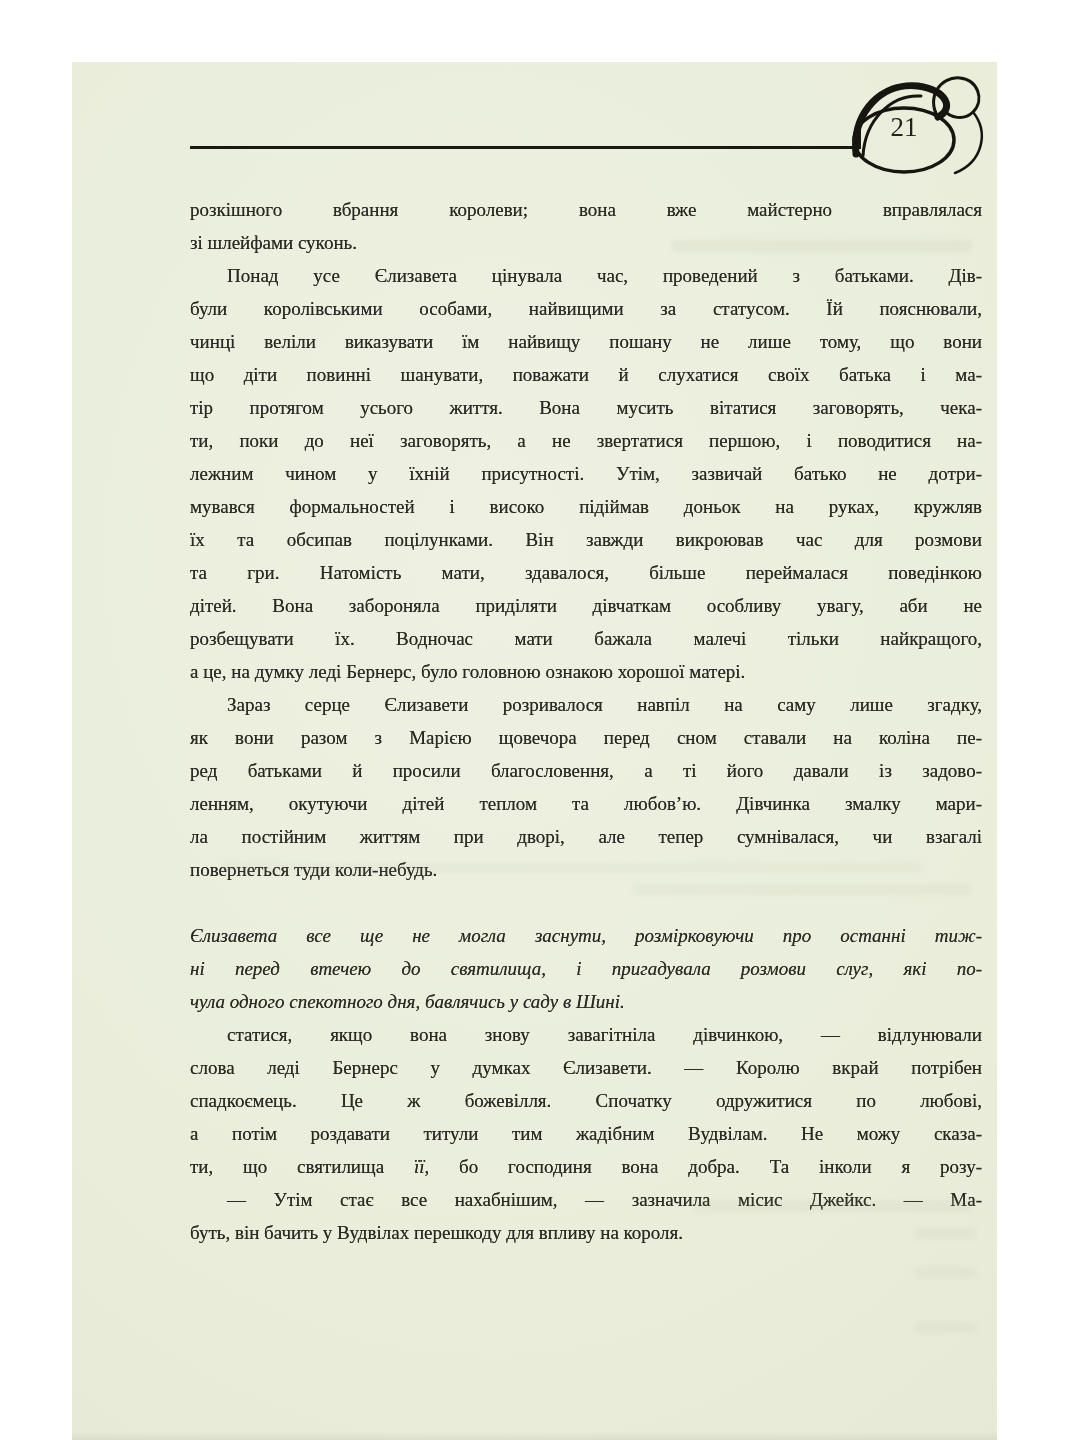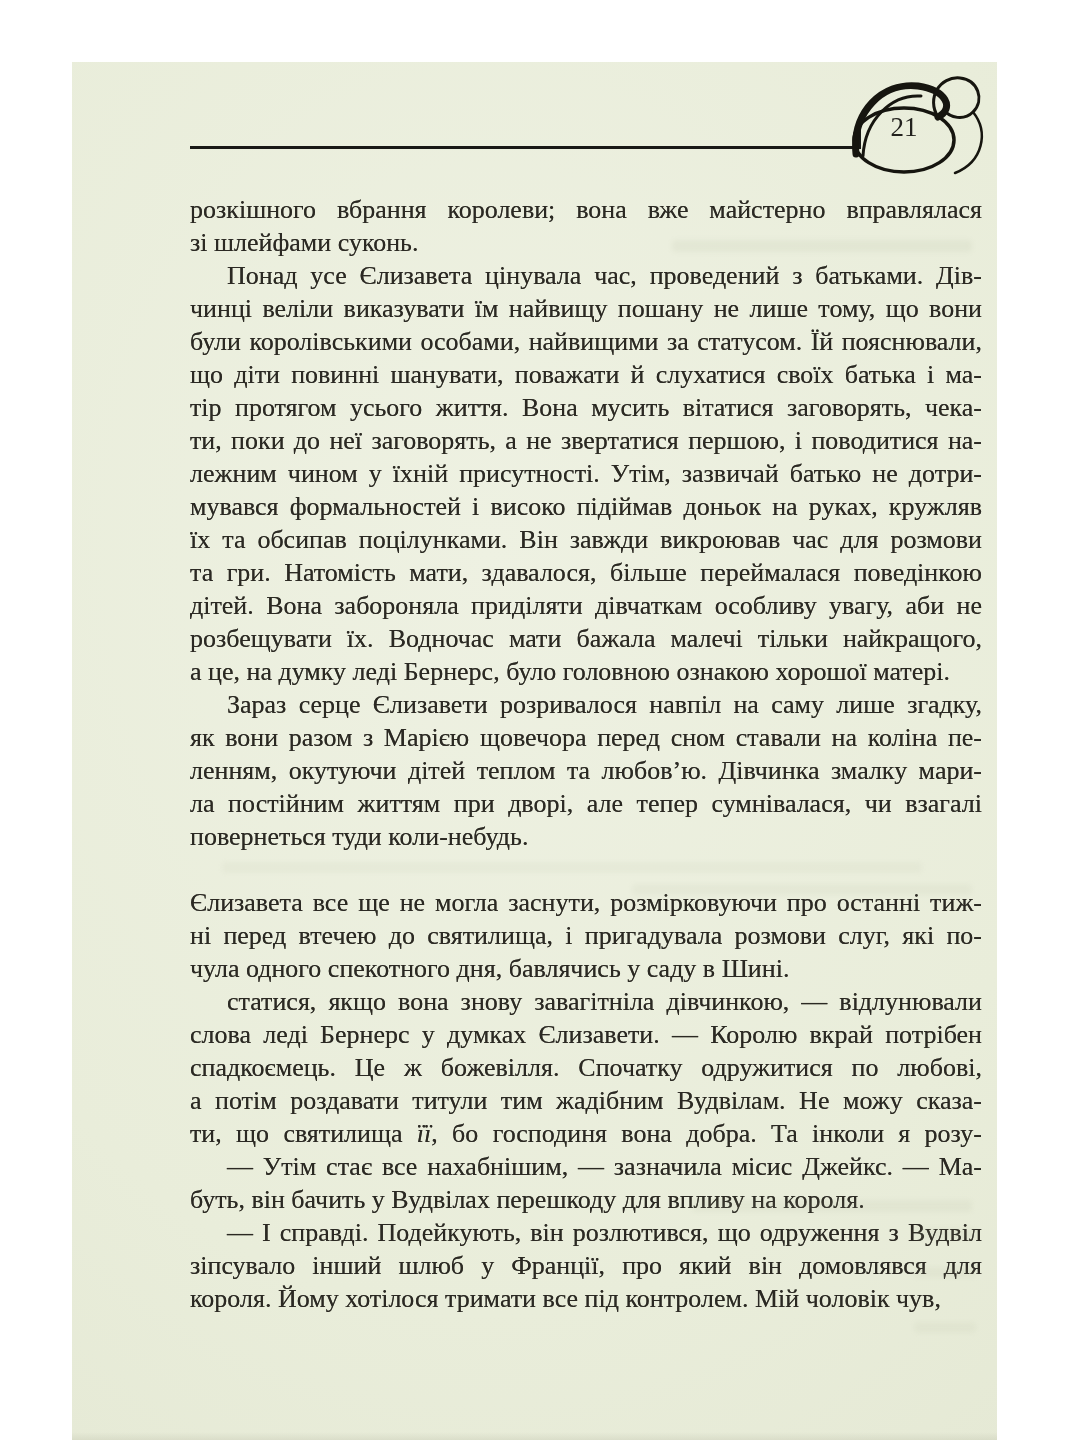--- a/index.html
+++ b/index.html
@@ -21,25 +21,25 @@
   }
   .rule-step-v{position:absolute;left:786px;top:60px;width:3px;height:27px;background:#191916;}
   .ornament{position:absolute;left:780px;top:12px;width:140px;height:106px;}
   .ornament svg{position:absolute;left:0;top:0;width:140px;height:106px;}
   .page-number{
     position:absolute;left:806px;top:48px;width:52px;height:34px;
     text-align:center;font-size:27px;line-height:34px;color:#23221e;
   }
   .text-block{
     position:absolute;left:118px;top:131px;width:792px;
-    font-size:26px;line-height:33px;color:#2b2923;
+    font-size:19px;line-height:33px;color:#2b2923;
     text-shadow:0 0 .5px rgba(43,41,35,.75);
   }
   .para{margin:0;}
-  .para.section-break{margin-top:33px;}
+  .para.section-break{margin-top:33px;font-style:italic;}
   .line{
     height:33px;text-align:justify;text-align-last:justify;
     white-space:normal;overflow:visible;
   }
   .line.last{text-align-last:left;}
   .para.indent .line:first-child{text-indent:37px;}
   .line em{font-style:italic;}
   
   .bleed{position:absolute;background:#a8af93;opacity:.12;filter:blur(2.5px);border-radius:4px;}
   .b1{left:600px;top:178px;width:300px;height:12px;}
@@ -72,61 +72,57 @@
     </div>
     <div class="page-number">21</div>
 
     <main class="text-block" id="text-block">
         <div class="para">
           <div class="line">розкішного вбрання королеви; вона вже майстерно вправлялася</div>
           <div class="line last">зі шлейфами суконь.</div>
         </div>
         <div class="para indent">
           <div class="line">Понад усе Єлизавета цінувала час, проведений з батьками. Дів-</div>
+          <div class="line">були королівськими особами, найвищими за статусом. Їй пояснювали,</div>
           <div class="line">чинці веліли виказувати їм найвищу пошану не лише тому, що вони</div>
-          <div class="line">були королівськими особами, найвищими за статусом. Їй пояснювали,</div>
           <div class="line">що діти повинні шанувати, поважати й слухатися своїх батька і ма-</div>
           <div class="line">тір протягом усього життя. Вона мусить вітатися заговорять, чека-</div>
           <div class="line">ти, поки до неї заговорять, а не звертатися першою, і поводитися на-</div>
           <div class="line">лежним чином у їхній присутності. Утім, зазвичай батько не дотри-</div>
           <div class="line">мувався формальностей і високо підіймав доньок на руках, кружляв</div>
           <div class="line">їх та обсипав поцілунками. Він завжди викроював час для розмови</div>
           <div class="line">та гри. Натомість мати, здавалося, більше переймалася поведінкою</div>
           <div class="line">дітей. Вона забороняла приділяти дівчаткам особливу увагу, аби не</div>
           <div class="line">розбещувати їх. Водночас мати бажала малечі тільки найкращого,</div>
           <div class="line last">а це, на думку леді Бернерс, було головною ознакою хорошої матері.</div>
         </div>
         <div class="para indent">
           <div class="line">Зараз серце Єлизавети розривалося навпіл на саму лише згадку,</div>
           <div class="line">як вони разом з Марією щовечора перед сном ставали на коліна пе-</div>
+          <div class="line">ред батьками й просили благословення, а ті його давали із задово-</div>
           <div class="line">ленням, окутуючи дітей теплом та любов’ю. Дівчинка змалку мари-</div>
           <div class="line">ла постійним життям при дворі, але тепер сумнівалася, чи взагалі</div>
           <div class="line last">повернеться туди коли-небудь.</div>
         </div>
         <div class="para section-break">
           <div class="line">Єлизавета все ще не могла заснути, розмірковуючи про останні тиж-</div>
           <div class="line">ні перед втечею до святилища, і пригадувала розмови слуг, які по-</div>
           <div class="line last">чула одного спекотного дня, бавлячись у саду в Шині.</div>
         </div>
         <div class="para indent">
           <div class="line">статися, якщо вона знову завагітніла дівчинкою, — відлунювали</div>
           <div class="line">слова леді Бернерс у думках Єлизавети. — Королю вкрай потрібен</div>
           <div class="line">спадкоємець. Це ж божевілля. Спочатку одружитися по любові,</div>
           <div class="line">а потім роздавати титули тим жадібним Вудвілам. Не можу сказа-</div>
           <div class="line"><span>ти, що святилища </span><em>її</em><span>, бо господиня вона добра. Та інколи я розу-</span></div>
         </div>
         <div class="para indent">
           <div class="line">— Утім стає все нахабнішим, — зазначила місис Джейкс. — Ма-</div>
           <div class="line last">буть, він бачить у Вудвілах перешкоду для впливу на короля.</div>
         </div>
-        <div class="para indent">
-          <div class="line">— І справді. Подейкують, він розлютився, що одруження з Вудвіл</div>
-          <div class="line">зіпсувало інший шлюб у Франції, про який він домовлявся для</div>
-          <div class="line last">короля. Йому хотілося тримати все під контролем. Мій чоловік чув,</div>
-        </div>
       </main>
 
     <div class="bleed b1"></div>
     <div class="bleed b2"></div>
     <div class="bleed b3"></div>
     <div class="bleed b4"></div>
     <div class="bleed b5"></div>
     <div class="bleed b6"></div>
     <div class="bleed b7"></div>
   </div>

